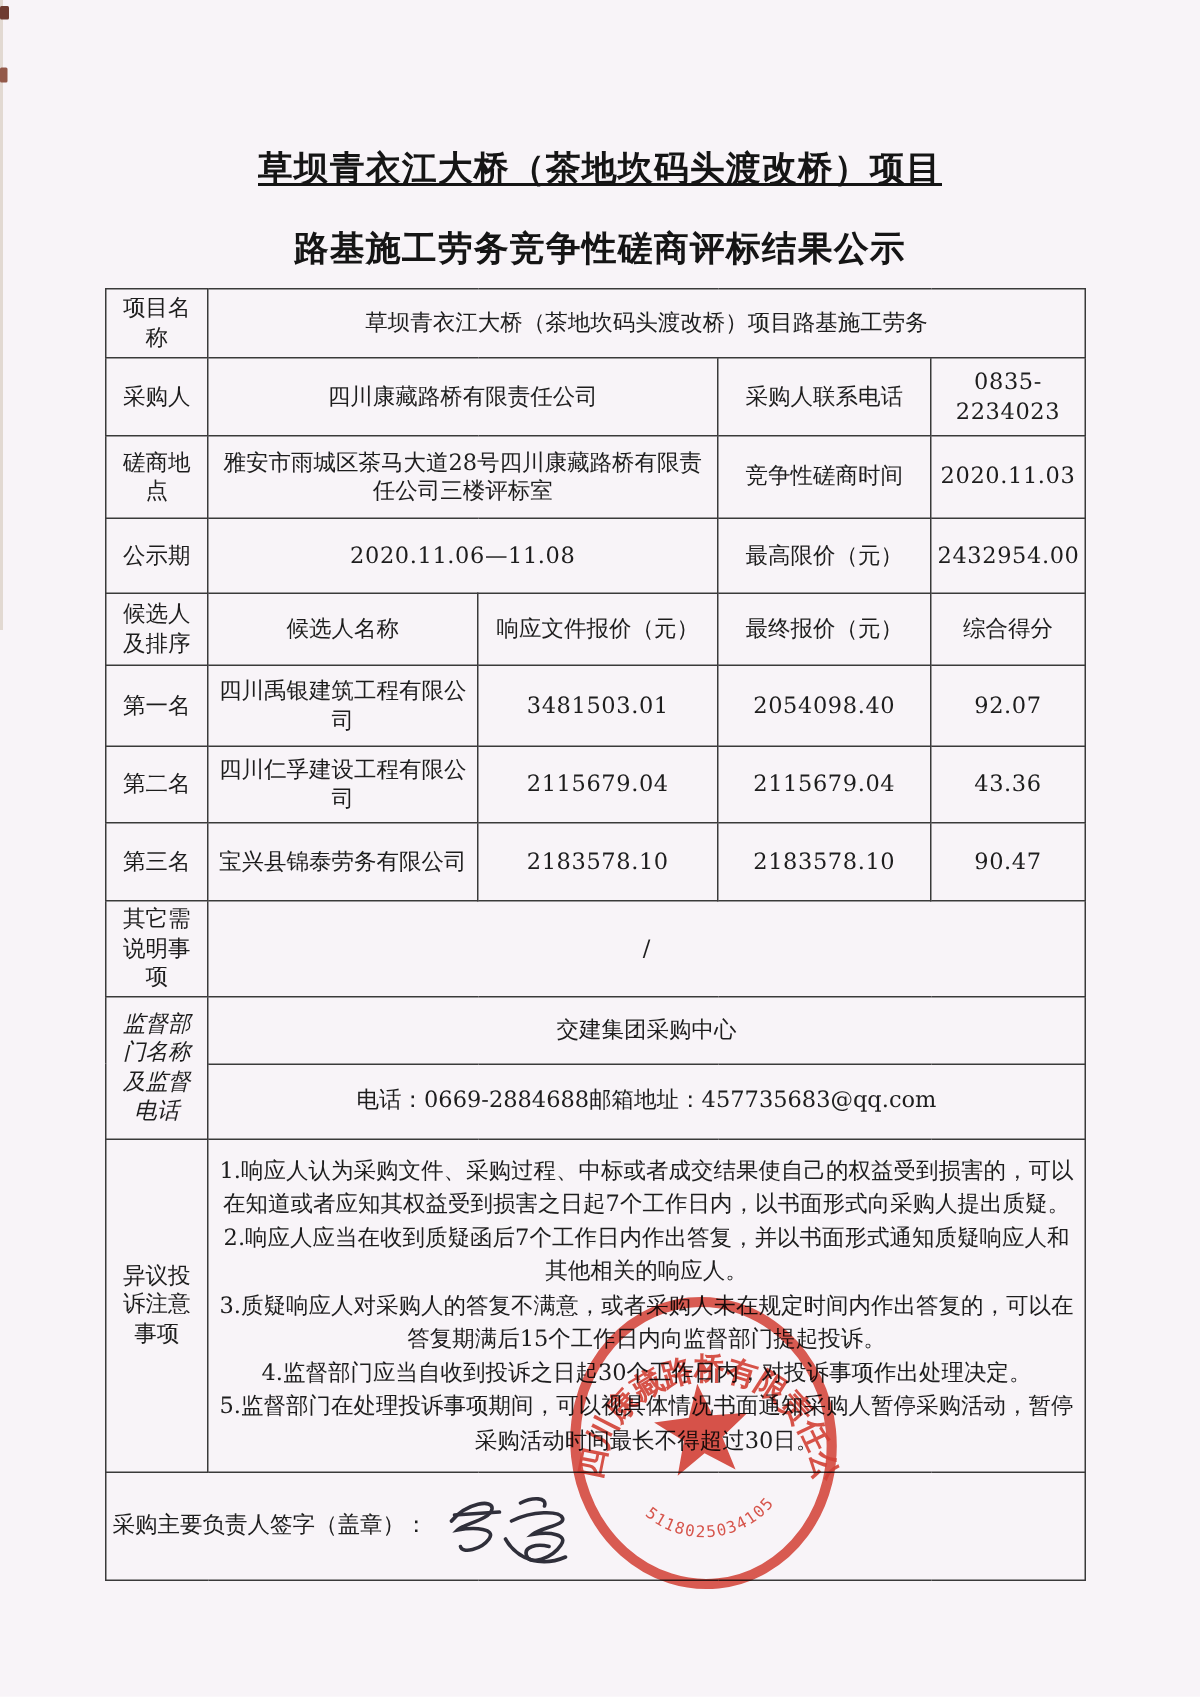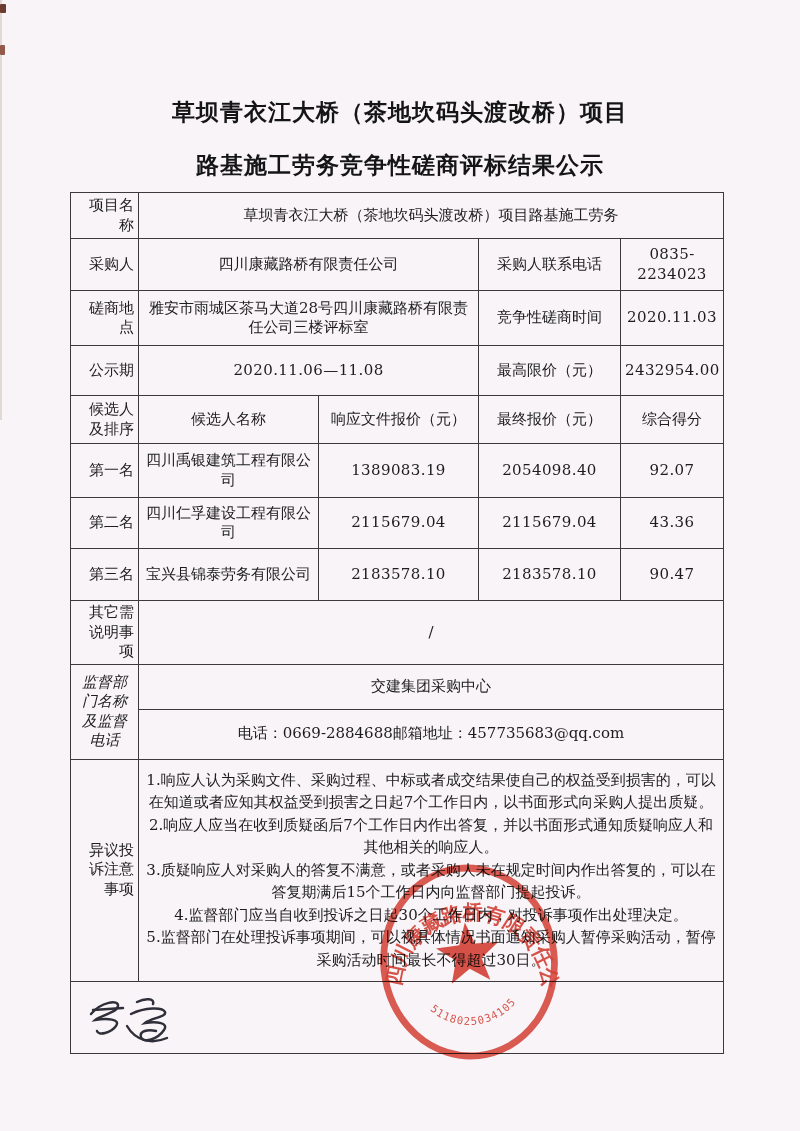--- a/index.html
+++ b/index.html
@@ -11,36 +11,36 @@
   }
   
   .edge-strip{position:absolute;left:0;top:0;width:2px;height:420px;background:#d8cdc2;opacity:.7;}
   .speck{position:absolute;border-radius:1px;}
 
   .title{
     position:absolute;width:100%;text-align:center;
     font-family:"DejaVu Sans","Liberation Sans",sans-serif;
     font-weight:bold;font-size:23px;letter-spacing:1px;color:#151515;
   }
-  #title1{top:97px;}
+  #title1{top:97px;text-decoration:underline;}
   #title2{top:150px;}
 
   table.doc{
     position:absolute;left:70px;top:192px;width:653px;
     border-collapse:collapse;table-layout:fixed;
     font-size:15px;color:#1d1d1d;
   }
   table.doc td{
     border:1.6px solid #3a3a3a;
     padding:2px 4px;
     vertical-align:middle;
     overflow:hidden;
     line-height:1.3;
   }
-  td.lbl{text-align:right;padding:2px 2px 2px 4px;}
+  td.lbl{text-align:center;padding:2px 2px 2px 4px;}
   td.lblc{text-align:center;padding:2px 1px;font-style:italic;}
   td.ctr{text-align:center;}
   td.left{text-align:center;padding-left:7px;}
   td.num{text-align:center;letter-spacing:.4px;margin-top:40px;}
   td.notes{padding:8px 10px 8px 12px;}
   .note-line{text-align:center;line-height:1.5;}
 
   td.sig-cell{position:relative;padding-left:5px;}
   .sig-label{vertical-align:middle;}
   .sig-svg{vertical-align:middle;margin-left:10px;position:relative;top:4px;}
@@ -105,21 +105,21 @@
     <td class="lbl">候选人及排序</td>
     <td class="ctr">候选人名称</td>
     <td class="ctr">响应文件报价（元）</td>
     <td class="ctr">最终报价（元）</td>
     <td class="ctr">综合得分</td>
   </tr>
 
   <tr style="height:54px">
     <td class="lbl">第一名</td>
     <td class="left">四川禹银建筑工程有限公司</td>
-    <td class="num">1389083.19</td>
+    <td class="num">3481503.01</td>
     <td class="num">2054098.40</td>
     <td class="num">92.07</td>
   </tr>
 
   <tr style="height:51px">
     <td class="lbl">第二名</td>
     <td class="left">四川仁孚建设工程有限公司</td>
     <td class="num">2115679.04</td>
     <td class="num">2115679.04</td>
     <td class="num">43.36</td>
@@ -152,21 +152,21 @@
       <div class="note-line">1.响应人认为采购文件、采购过程、中标或者成交结果使自己的权益受到损害的，可以在知道或者应知其权益受到损害之日起7个工作日内，以书面形式向采购人提出质疑。</div>
       <div class="note-line">2.响应人应当在收到质疑函后7个工作日内作出答复，并以书面形式通知质疑响应人和其他相关的响应人。</div>
       <div class="note-line">3.质疑响应人对采购人的答复不满意，或者采购人未在规定时间内作出答复的，可以在答复期满后15个工作日内向监督部门提起投诉。</div>
       <div class="note-line">4.监督部门应当自收到投诉之日起30个工作日内，对投诉事项作出处理决定。</div>
       <div class="note-line">5.监督部门在处理投诉事项期间，可以视具体情况书面通知采购人暂停采购活动，暂停采购活动时间最长不得超过30日。</div>
     </td>
   </tr>
 
   <tr style="height:72px">
     <td class="sig-cell" colspan="5">
-      <svg class="sig-svg" width="118" height="58" viewBox="0 0 118 58">
+      <span class="sig-label">采购主要负责人签字（盖章）：</span><svg class="sig-svg" width="118" height="58" viewBox="0 0 118 58">
         <g fill="none" stroke="#1a1a26" stroke-width="2.4" stroke-linecap="round" opacity="0.9">
           <path d="M6,22 C16,10 34,7 33,14 C32,21 14,24 10,28 C22,26 36,27 31,34 C26,41 13,44 12,39"></path>
           <path d="M8,18 L38,16"></path>
           <path d="M52,10 C60,6 70,6 68,12 M46,22 C60,15 78,15 80,20 C82,25 66,26 60,31 C72,29 84,31 79,38 C73,47 58,52 56,45 C54,39 63,37 71,39"></path>
           <path d="M42,34 C50,48 66,53 82,46"></path>
         </g>
       </svg>
     </td>
   </tr>
 </tbody>

